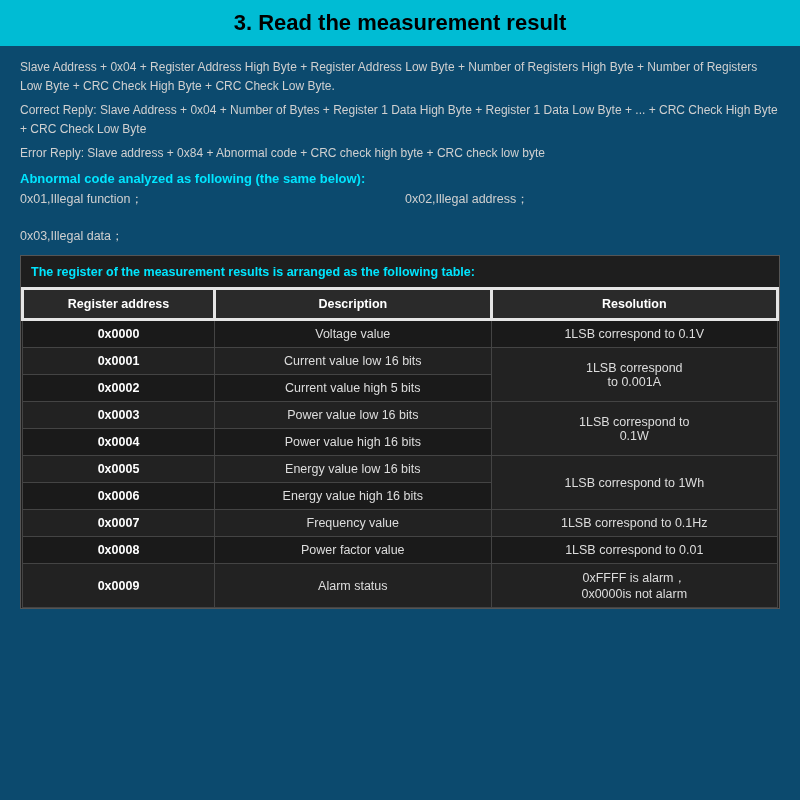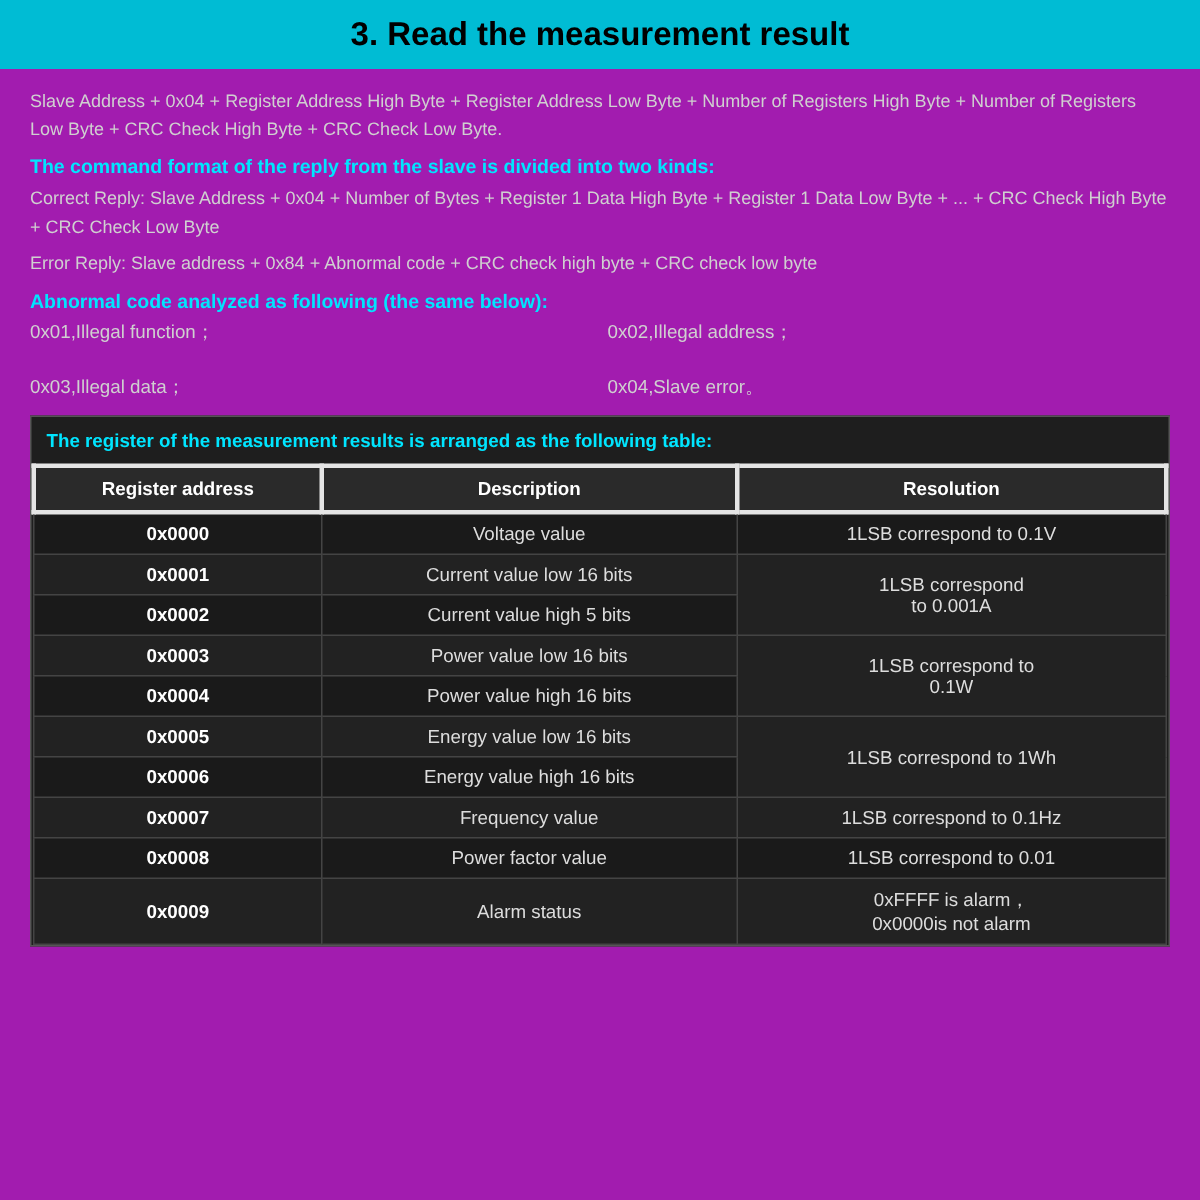--- a/index.html
+++ b/index.html
@@ -11,21 +11,21 @@
       font-size: 13px;
       color: #e0e0e0;
       overflow: hidden;
     }
 
     .page-wrapper {
       width: 800px;
       height: 800px;
       display: flex;
       flex-direction: column;
-      background: #a21caf;
+      background: #0c4a6e;
     }
 
     
     .title-bar {
       background: #00bcd4;
       text-align: center;
       padding: 10px 20px;
       font-size: 22px;
       font-weight: bold;
       color: #000;
@@ -126,33 +126,31 @@
 
 <div class="page-wrapper">
 
   <div class="title-bar">3. Read the measurement result</div>
 
   <div class="content">
 
 
     <div class="section-text">Slave Address + 0x04 + Register Address High Byte + Register Address Low Byte + Number of Registers High Byte + Number of Registers Low Byte + CRC Check High Byte + CRC Check Low Byte.</div>
 
-    <div class="section-header">The command format of the reply from the slave is divided into two kinds:</div>
 
     <div class="section-text">Correct Reply: Slave Address + 0x04 + Number of Bytes + Register 1 Data High Byte + Register 1 Data Low Byte + ... + CRC Check High Byte + CRC Check Low Byte</div>
 
     <div class="section-text">Error Reply: Slave address + 0x84 + Abnormal code + CRC check high byte + CRC check low byte</div>
 
     <div class="section-header">Abnormal code analyzed as following (the same below):</div>
 
     <div class="abnormal-grid">
       <span>0x01,Illegal function；</span>
       <span>0x02,Illegal address；</span>
       <span>0x03,Illegal data；</span>
-      <span>0x04,Slave error。</span>
     </div>
 
     <div class="table-section">
       <div class="table-intro">The register of the measurement results is arranged as the following table:</div>
       <table>
         <thead>
           <tr>
             <th>Register address</th>
             <th>Description</th>
             <th>Resolution</th>

